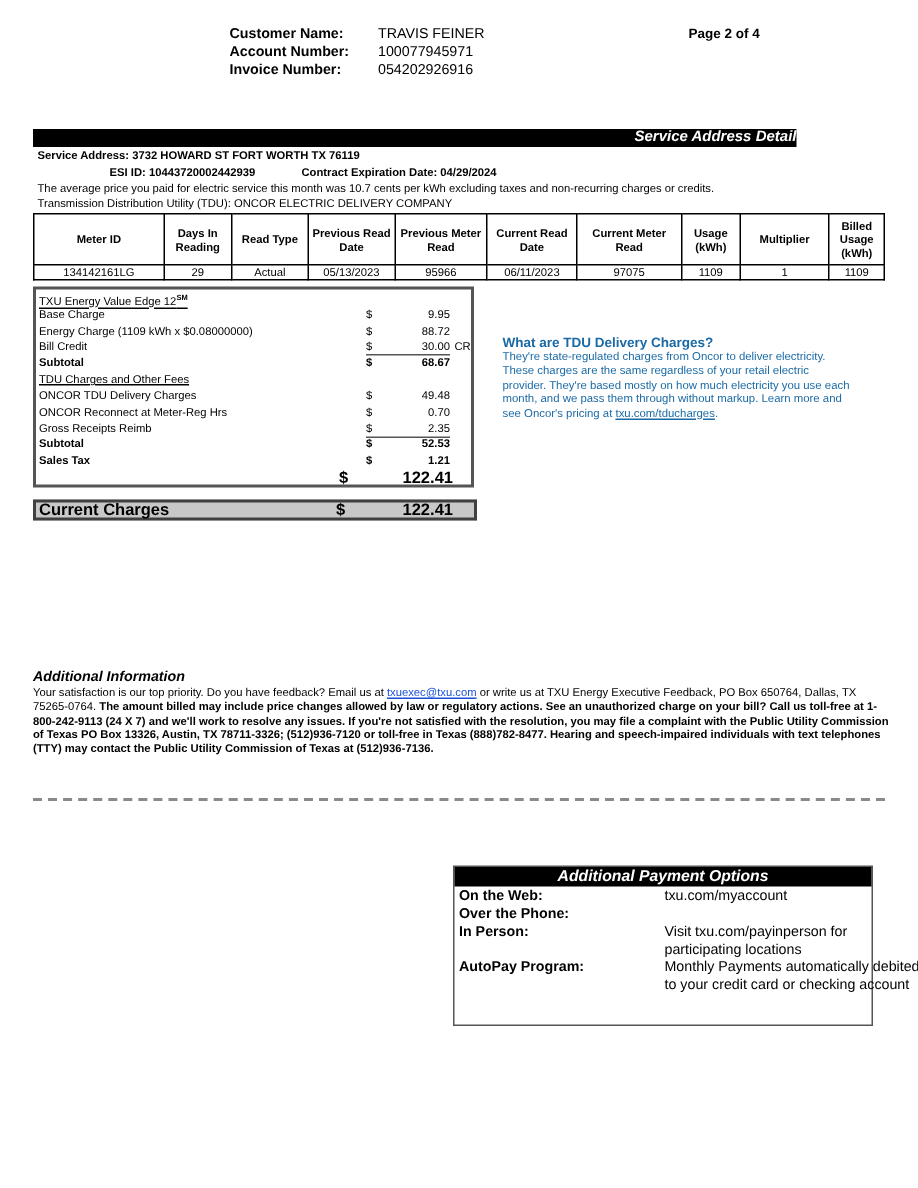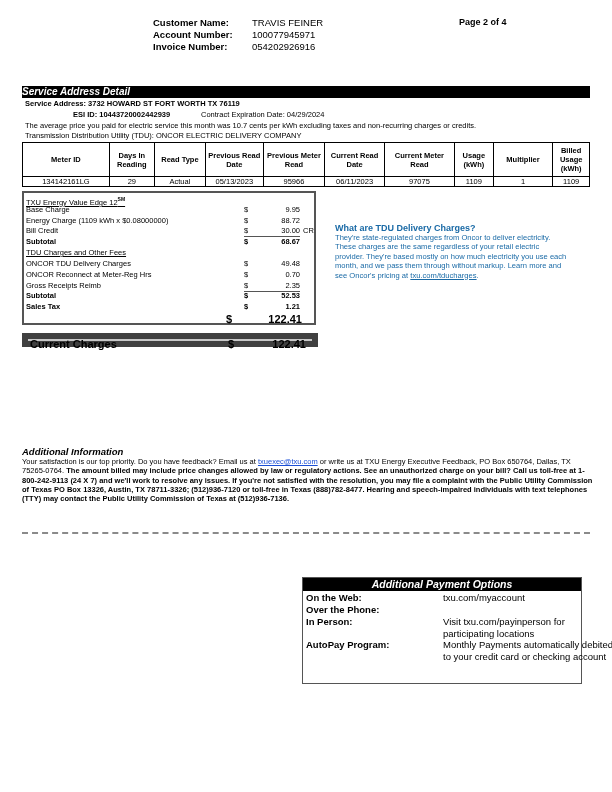--- a/index.html
+++ b/index.html
@@ -7,26 +7,26 @@
   .abs { position:absolute; }
 
   
   .hdr { top:17px; left:153px; font-size:9.5px; line-height:12px; }
   .hdr-row { display:flex; }
   .hdr-label { font-weight:bold; width:99px; }
   .hdr-val { }
   .page-num { top:17px; left:459px; font-size:9px; font-weight:bold; }
 
   
-  .sad-bar { top:86px; left:22px; width:568px; height:12px; background:#000; color:#fff; font-weight:bold; font-style:italic; font-size:10px; text-align:left; line-height:12px; }
+  .sad-bar { top:86px; left:22px; width:509px; height:12px; background:#000; color:#fff; font-weight:bold; font-style:italic; font-size:10px; text-align:right; line-height:12px; }
   .line { left:25px; font-size:7.5px; line-height:9px; white-space:nowrap; }
   .bold { font-weight:bold; }
   .l1 { top:99px; font-weight:bold; }
   .l2 { top:110px; font-weight:bold;padding-left:48px; }
-  .l2 .ced { position:absolute; left:176px; font-weight:normal; }
+  .l2 .ced { position:absolute; left:176px; font-weight:bold; }
   .l3 { top:121px; }
   .l4 { top:131px; font-weight:normal; }
 
   table.meter { position:absolute; top:142px; left:22px; width:568px; border-collapse:collapse; font-size:7.5px; }
   table.meter th, table.meter td { border:1px solid #000; text-align:center; padding:0 1px; }
   table.meter th { font-weight:bold; height:33px; line-height:9px; }
   table.meter td { height:9px; line-height:9px; }
 
   
   .charges { top:191px; left:22px; width:294px; height:134px; border:2px solid #555; box-sizing:border-box; font-size:7.5px; }
@@ -35,21 +35,21 @@
   .crow .dol { position:absolute; left:218px; }
   .crow .amt { position:absolute; left:228px; width:46px; text-align:right; }
   .crow .cr { position:absolute; left:277px; }
   .ul { text-decoration:underline; }
   .sup { font-size:5px; vertical-align:super; font-weight:bold; }
   .rule { position:absolute; height:1px; background:#555; left:220px; width:56px; }
   .big { font-size:11px; font-weight:bold; height:14px; line-height:14px; }
   .big .dol { left:200px; }
   .big .amt { left:220px; width:56px; }
 
-  .cur { top:333px; left:22px; width:296px; height:14px; border:6px solid #404040; background:#c8c8c8; box-sizing:border-box; font-size:11px; font-weight:bold; line-height:11px; }
+  .cur { top:333px; left:22px; width:296px; height:14px; border:2px solid #404040; background:#c8c8c8; box-sizing:border-box; font-size:11px; font-weight:bold; line-height:11px; }
   .cur .lbl { position:absolute; left:2px; top:0; }
   .cur .dol { position:absolute; left:200px; top:0; }
   .cur .amt { position:absolute; left:222px; width:56px; text-align:right; top:0; }
 
   
   .tdu { top:223px; left:335px; width:235px; color:#1a6aa6; font-size:7.6px; line-height:9.4px; }
   .tdu .t { font-weight:bold; font-size:9px; line-height:10px; }
   .tdu a { color:#1a6aa6; text-decoration:underline; }
 
   

